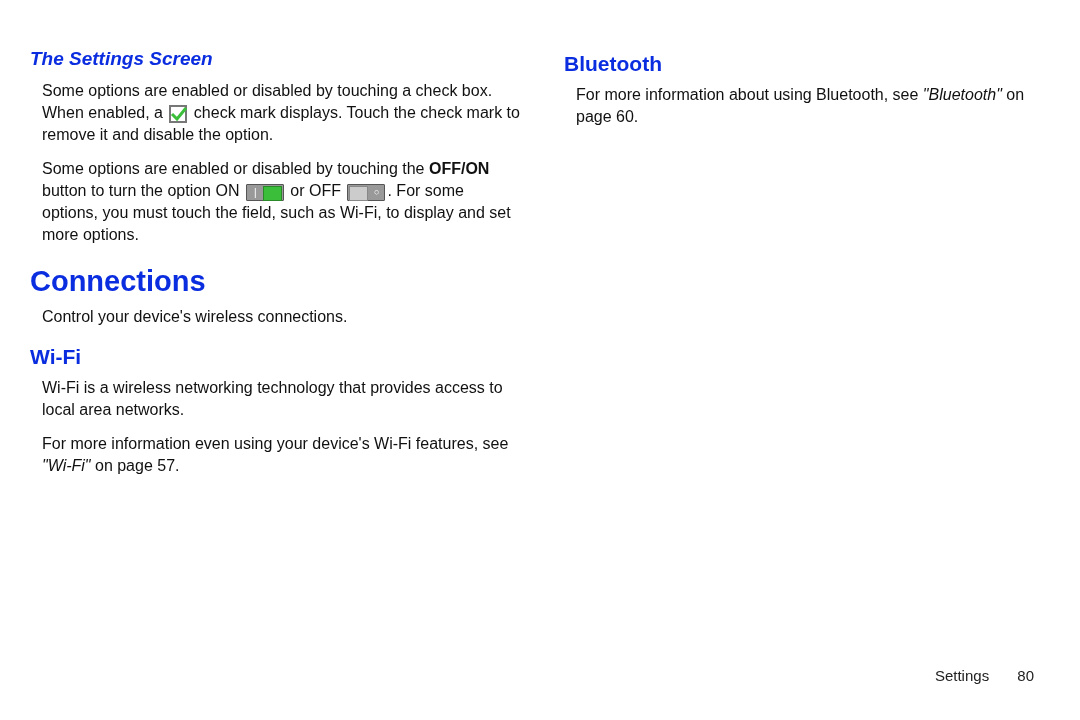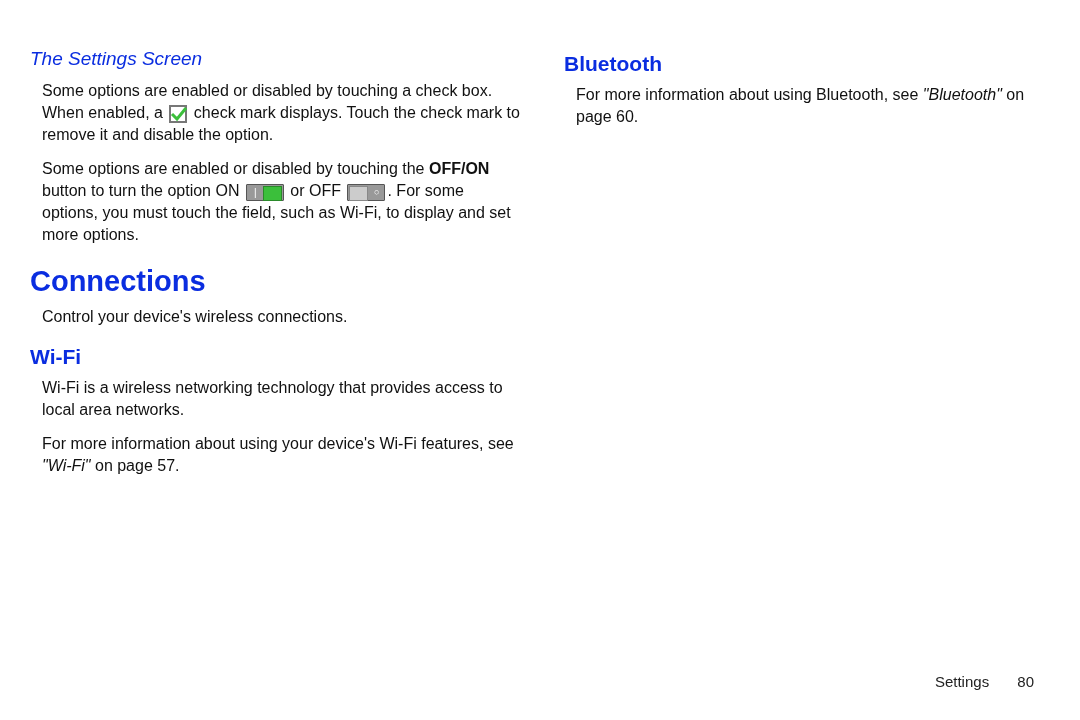--- a/index.html
+++ b/index.html
@@ -10,21 +10,21 @@
       font-family: Arial, Helvetica, sans-serif;
       color: #000;
       position: relative;
       padding: 48px 20px 0 30px;
     }
     .page { display: flex; gap: 42px; }
     .col { width: 492px; }
     .h-italic {
       color: #0a2de0;
       font-style: italic;
-      font-weight: normal;
+      font-weight: bold;
       font-size: 19px;
       margin-bottom: 10px;
     }
     .h-section {
       color: #0a2de0;
       font-weight: bold;
       font-size: 29px;
       margin-top: 18px;
       margin-bottom: 8px;
     }
@@ -95,21 +95,21 @@
       vertical-align: middle;
       margin: 0 2px;
     }
     .checkbox svg {
       position: absolute;
       top: -2px; left: -1px;
       width: 18px; height: 18px;
     }
     .footer {
       position: absolute;
-      bottom: 30px;
+      bottom: 36px;
       right: 46px;
       font-size: 15px;
       color: #222;
     }
     .footer .pn { margin-left: 24px; }
   </style>
 </head>
 <body>
 
 <div class="page">
@@ -126,21 +126,21 @@
     <p>
       <span>Some options are enabled or disabled by touching the </span><span class="bold">OFF/ON</span><span> button to turn the option ON </span><span class="toggle toggle-on"></span><span> or OFF </span><span class="toggle toggle-off"></span><span>. For some options, you must touch the field, such as Wi-Fi, to display and set more options.</span>
     </p>
 
     <div class="h-section">Connections</div>
     <p>Control your device's wireless connections.</p>
 
     <div class="h-sub">Wi-Fi</div>
     <p>Wi-Fi is a wireless networking technology that provides access to local area networks.</p>
     <p>
-      <span>For more information about using your device's Wi-Fi features, see </span><span class="xref-italic">"Wi-Fi"</span><span> on page 57.</span>
+      <span>For more information even using your device's Wi-Fi features, see </span><span class="xref-italic">"Wi-Fi"</span><span> on page 57.</span>
     </p>
   </div>
 
   <div class="col">
     <div class="h-sub" style="margin-top:4px">Bluetooth</div>
     <p>
       <span>For more information about using Bluetooth, see </span><span class="xref-italic">"Bluetooth"</span><span> on page 60.</span>
     </p>
   </div>
 </div>

